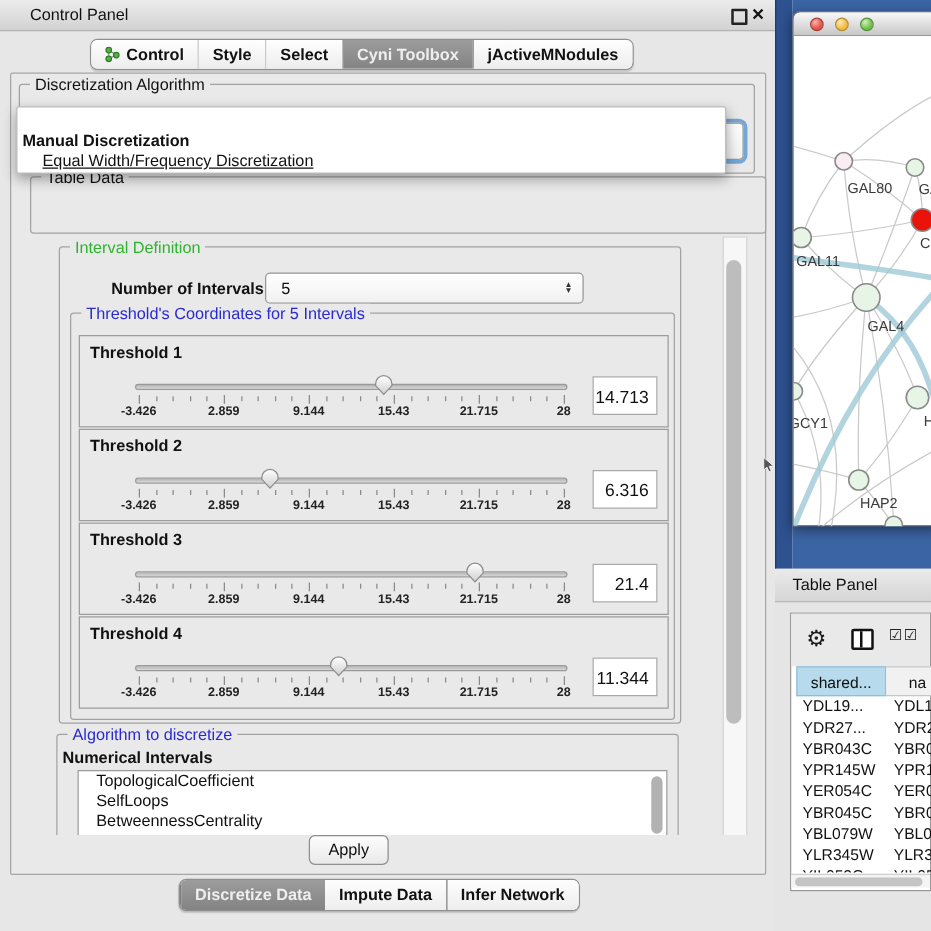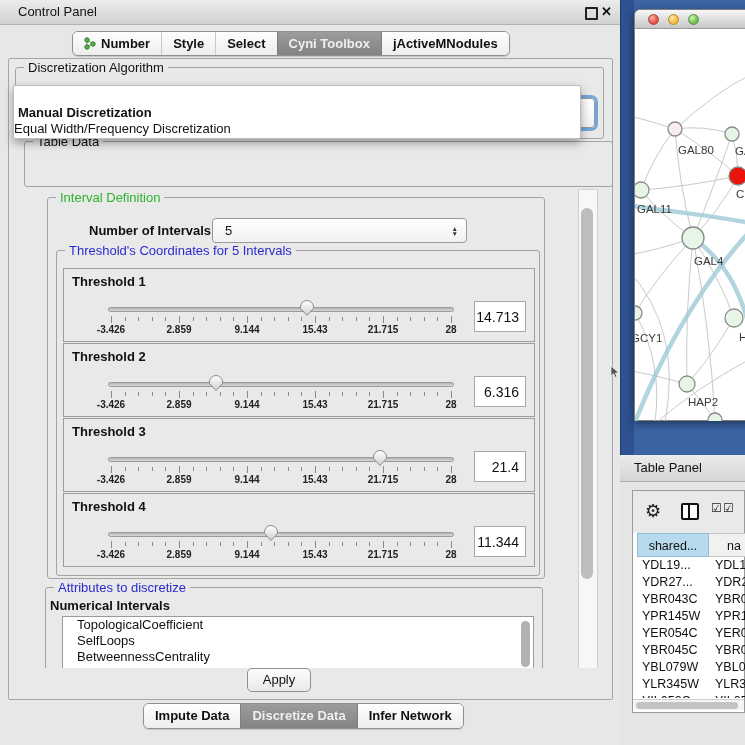--- a/index.html
+++ b/index.html
@@ -3,21 +3,21 @@
 <meta charset="utf-8">
 <style>
   html,body{margin:0;padding:0;}
   .root{position:relative;width:745px;height:745px;overflow:hidden;background:#e7e7e7;
         font-family:"Liberation Sans",sans-serif;color:#111;-webkit-font-smoothing:antialiased;}
   .abs{position:absolute;}
   
   .cp-title{position:absolute;left:0;top:0;width:620px;height:24px;
     background:linear-gradient(#ececec,#d2d2d2);border-bottom:1px solid #b2b2b2;
     font-size:13px;line-height:24px;}
-  .cp-title .t{position:absolute;left:18px;top:0;}
+  .cp-title .t{position:absolute;left:24px;top:0;}
   .float-ico{position:absolute;left:585px;top:7px;width:9px;height:9px;border:2px solid #222;border-radius:1px;}
   .close-ico{position:absolute;left:601px;top:0px;font-size:13px;font-weight:bold;line-height:24px;cursor:default;}
   
   .segbar{position:absolute;display:flex;height:23px;border:1px solid #8f8f8f;border-radius:6px;
     background:#fff;overflow:hidden;box-shadow:0 1px 1px rgba(0,0,0,.15);}
   .seg{font-size:13px;font-weight:bold;line-height:23px;padding:0 11px;background:linear-gradient(#fefefe,#ededed);
     white-space:nowrap;display:flex;align-items:center;gap:5px;}
   .seg.sep{border-left:1px solid #c9c9c9;}
   .seg.on{background:linear-gradient(#9c9c9c,#838383);color:#efefef;border-left:1px solid #7d7d7d;}
   .seg.after-on{border-left:1px solid #7d7d7d;}
@@ -32,21 +32,21 @@
     border-radius:4px;font-size:13px;}
   .combo .val{position:absolute;left:12px;top:0;line-height:21px;white-space:nowrap;}
   .spin{position:absolute;right:8px;top:50%;transform:translateY(-50%);display:flex;flex-direction:column;
     align-items:center;font-size:6.5px;line-height:5.5px;color:#333;}
   .combo.focus{box-shadow:0 0 0 3px #74a7d8;}
   
   .popup{position:absolute;left:12px;top:84px;width:566px;height:52px;background:#fff;
     border:1px solid #bdbdbd;border-radius:2px;box-shadow:0 4px 10px rgba(0,0,0,.35);z-index:40;font-size:13px;}
   .popup .prompt{position:absolute;left:0;top:3px;width:100%;text-align:center;color:#aeaeae;}
   .popup .it1{position:absolute;left:4px;top:19px;font-weight:bold;}
-  .popup .it2{position:absolute;left:0;top:35px;}
+  .popup .it2{position:absolute;left:20px;top:35px;text-decoration:underline;}
   
   .viewport{position:absolute;left:6px;top:130px;width:584px;height:479px;overflow:hidden;}
   .vsb{position:absolute;left:563px;top:0;width:18px;height:479px;background:#f7f7f7;border:1px solid #d0d0d0;}
   .vsb .th{position:absolute;left:2px;top:18px;width:12px;height:371px;background:#bdbdbd;border-radius:6px;}
   
   .thr{position:absolute;left:6px;width:470px;height:72px;border:1px solid #9d9d9d;background:#e9e9e9;}
   .thr .tl{position:absolute;left:8px;top:5px;font-size:13px;font-weight:bold;}
   .rail{position:absolute;left:44px;top:38px;width:346px;height:5px;border-radius:3px;
     background:linear-gradient(#b3b3b3,#d9d9d9);border:1px solid #9a9a9a;box-sizing:border-box;}
   .ticks{position:absolute;left:0;top:47px;width:100%;height:8px;}
@@ -111,21 +111,21 @@
   <div class="segbar" style="left:72px;top:31px;">
     <div class="seg">
       <svg width="12" height="13" viewBox="0 0 12 13">
         <line x1="3" y1="3" x2="9" y2="7" stroke="#888" stroke-width="1"></line>
         <line x1="3" y1="10" x2="9" y2="7" stroke="#888" stroke-width="1"></line>
         <line x1="3" y1="3" x2="3" y2="10" stroke="#888" stroke-width="1"></line>
         <circle cx="3" cy="3" r="2.2" fill="#55b24a" stroke="#2f7d2a"></circle>
         <circle cx="3" cy="10" r="2.2" fill="#55b24a" stroke="#2f7d2a"></circle>
         <circle cx="9" cy="7" r="2.2" fill="#55b24a" stroke="#2f7d2a"></circle>
       </svg>
-      <span>Number</span>
+      <span>Control</span>
     </div>
     <div class="seg sep">
         <span>Style</span>
       </div>
     <div class="seg sep">
         <span>Select</span>
       </div>
     <div class="seg on">
         <span>Cyni Toolbox</span>
       </div>
@@ -343,44 +343,44 @@
               </div>
             <svg class="thumb" viewBox="0 0 16 18" style="left: 198.798px;">
               <path d="M1.5,8 a6.5,6.5 0 0 1 13,0 v1.5 l-6.5,7 -6.5,-7 z" fill="url(#thg)" stroke="#8b8b8b"></path>
             </svg>
             <div class="vbox">11.344</div>
           </div>
         </div>
       </div>
 
       <div class="grp" style="left:30px;top:398px;width:496px;height:110px;">
-        <span class="legend blue">Attributes to discretize</span>
+        <span class="legend blue">Algorithm to discretize</span>
         <span class="abs" style="left:4px;top:10px;font-size:13px;font-weight:bold;">Numerical Intervals</span>
         <div class="list" style="left:16px;top:28px;width:470px;height:60px;">
           <div class="lsb"></div>
         <div class="li">TopologicalCoefficient</div>
             <div class="li">SelfLoops</div>
             <div class="li">BetweennessCentrality</div>
           </div>
       </div>
 
       <div class="vsb">
           <div class="th"></div>
         </div>
     </div>
 
     <div class="btn" style="left:238px;top:609px;width:62px;height:22px;line-height:22px;">Apply</div>
   </div>
 
   <div class="segbar" style="left:143px;top:703px;height:24px;">
+    <div class="seg on" style="line-height:24px;">
+        <span>Discretize Data</span>
+      </div>
     <div class="seg" style="line-height:24px;">
         <span>Impute Data</span>
-      </div>
-    <div class="seg on" style="line-height:24px;">
-        <span>Discretize Data</span>
       </div>
     <div class="seg after-on" style="line-height:24px;">
         <span>Infer Network</span>
       </div>
   </div>
 
   <div class="splitter"></div>
   <div class="desktop">
     <div class="net-window">
       <div class="net-tbar">

